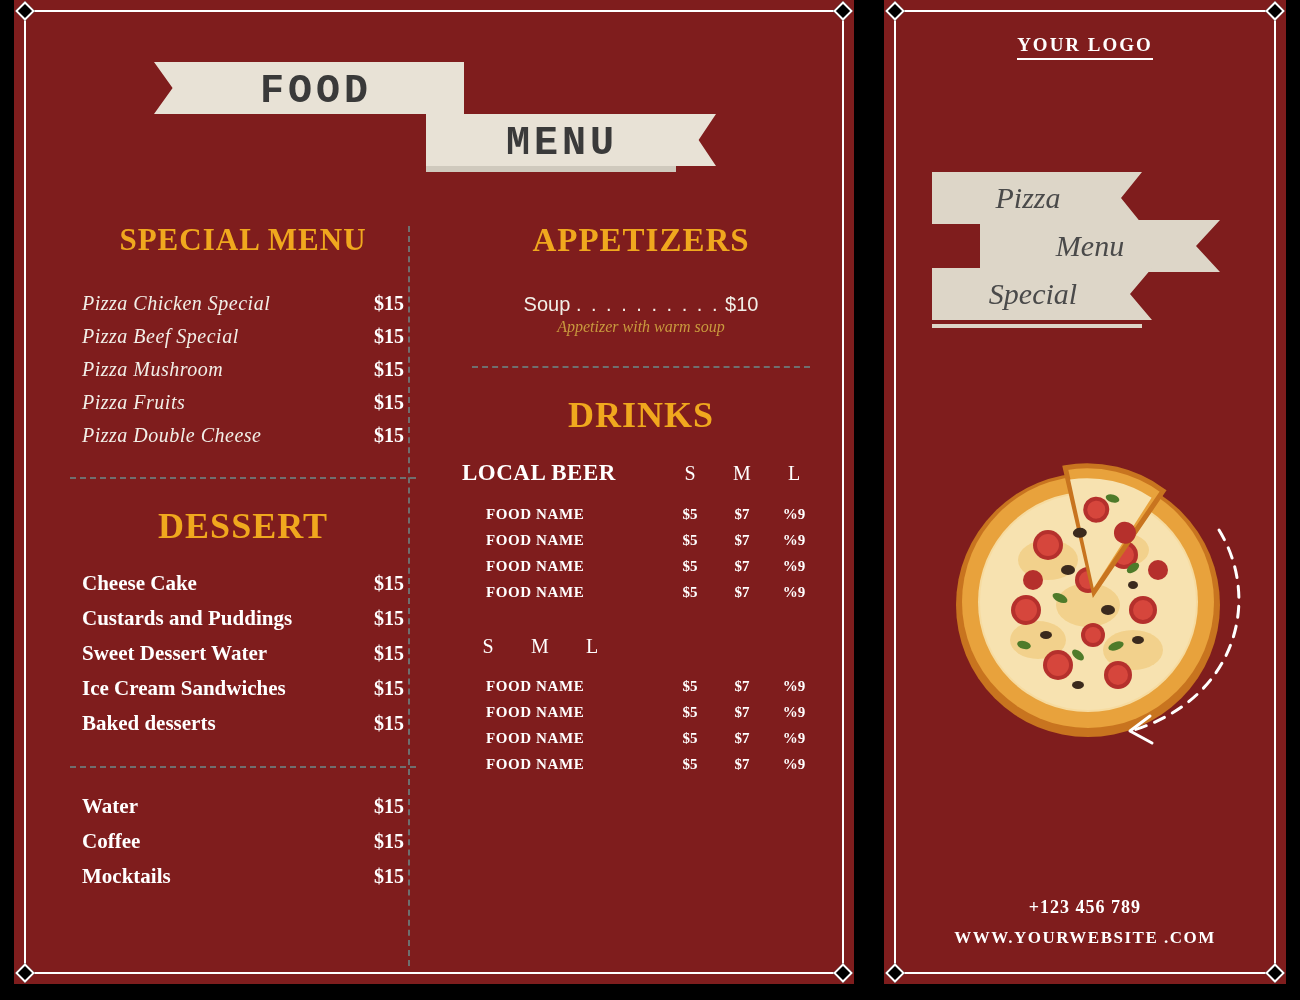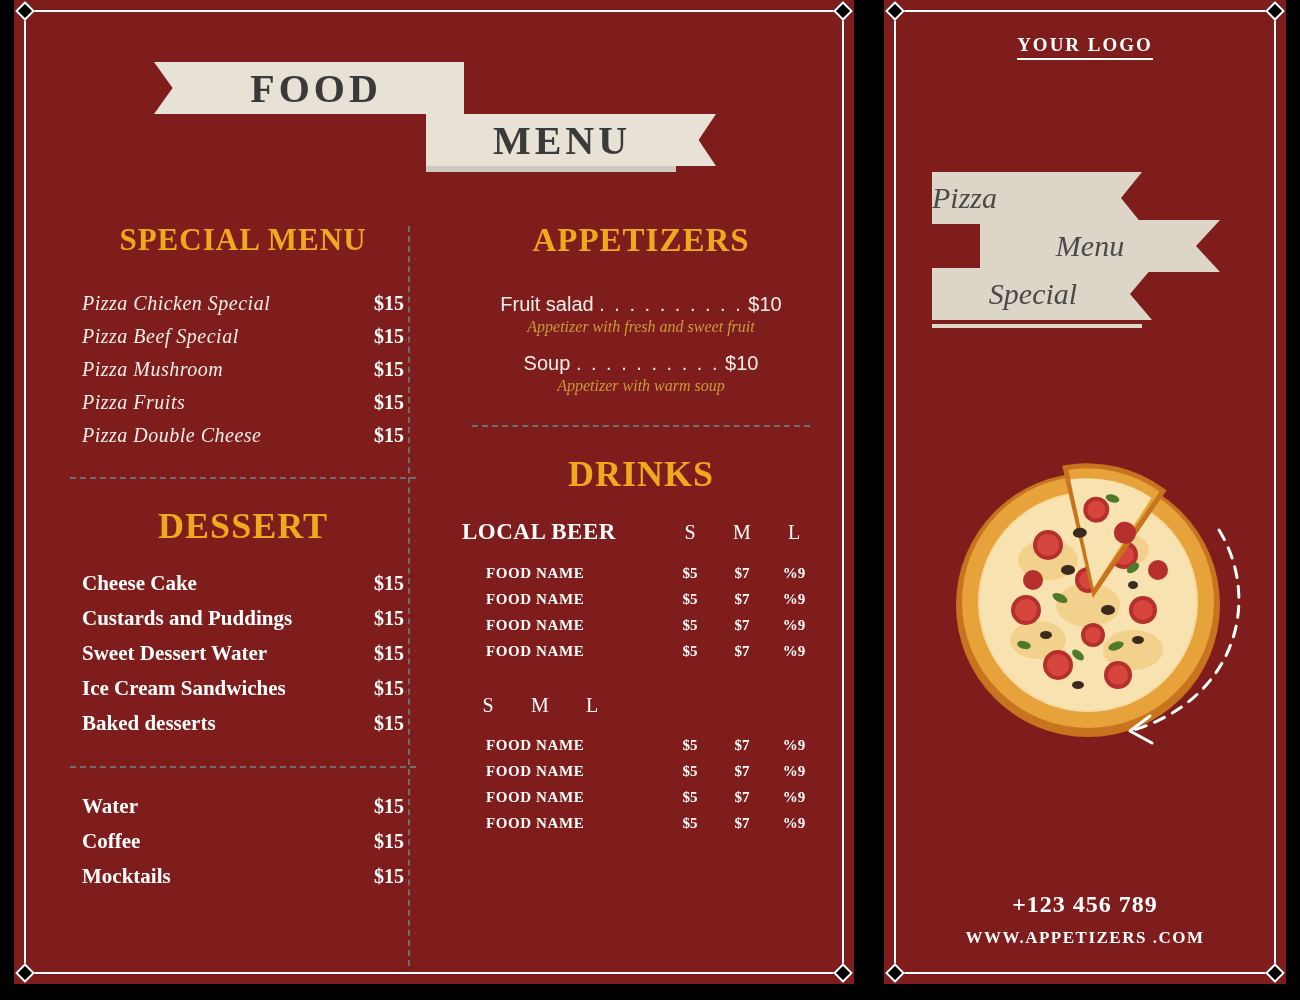--- a/index.html
+++ b/index.html
@@ -15,21 +15,21 @@
   .frame::before,.frame::after{content:"";position:absolute;}
   
   .corner{position:absolute;width:14px;height:14px;background:#000;border:2px solid #fff;box-sizing:border-box;transform:rotate(45deg);}
   .c-tl{left:-8px;top:-8px;}
   .c-tr{right:-8px;top:-8px;}
   .c-bl{left:-8px;bottom:-8px;}
   .c-br{right:-8px;bottom:-8px;}
 
   
   .ribbon-wrap{position:absolute;left:140px;top:62px;width:580px;height:120px;}
-  .ribbon{position:relative;background:#e8e2d6;color:#3a3a3a;font-family:Liberation Serif, serif;font-weight:bold;letter-spacing:4px;display:flex;align-items:center;}
+  .ribbon{position:relative;background:#e8e2d6;color:#3a3a3a;font-family:Liberation Mono, monospace;font-weight:bold;letter-spacing:4px;display:flex;align-items:flex-end;}
   .ribbon1{width:310px;height:52px;left:0;top:0;position:absolute;
     clip-path:polygon(0 0,100% 0,100% 100%,0 100%,6% 50%);}
   .ribbon1 span{display:block;width:100%;text-align:center;font-size:40px;padding-left:14px;box-sizing:border-box;}
   .ribbon1-tail{position:absolute;left:282px;top:52px;width:28px;height:18px;background:#bdb7aa;
      clip-path:polygon(0 0,100% 0,0 100%);}
   .ribbon2{width:290px;height:52px;left:272px;top:52px;position:absolute;
     clip-path:polygon(0 0,100% 0,94% 50%,100% 100%,0 100%);}
   .ribbon2 span{display:block;width:100%;text-align:center;font-size:40px;padding-right:18px;box-sizing:border-box;}
   .ribbon2-shadow{position:absolute;left:272px;top:104px;width:250px;height:6px;background:#cfc9bd;}
 
@@ -70,32 +70,32 @@
   .drink-row .dr-name{flex:1;font-family:"Liberation Serif",serif;font-weight:bold;font-size:15px;letter-spacing:.6px;color:#fff;}
   .drink-row .dr-p{width:52px;text-align:center;font-family:"Liberation Serif",serif;font-weight:bold;font-size:15px;color:#fff;}
 
   
   .logo{position:absolute;top:34px;left:0;width:100%;text-align:center;font-family:"Liberation Serif",serif;font-weight:bold;font-size:19px;letter-spacing:2px;}
   .logo u{text-decoration:none;border-bottom:2px solid #fff;padding-bottom:3px;}
 
   .rib-stack{position:absolute;top:172px;left:38px;width:330px;height:180px;}
   .rb{position:absolute;background:#ddd6c8;color:#4a4a4a;font-family:"Liberation Serif",serif;font-style:italic;font-size:30px;display:flex;align-items:center;}
   .rb1{left:10px;top:0;width:210px;height:52px;clip-path:polygon(0 0,100% 0,90% 50%,100% 100%,0 100%);}
-  .rb1 span{width:100%;text-align:left;padding-right:18px;box-sizing:border-box;}
+  .rb1 span{width:100%;text-align:center;padding-right:18px;box-sizing:border-box;}
   .rb2{left:58px;top:48px;width:240px;height:52px;clip-path:polygon(0 0,100% 0,90% 50%,100% 100%,0 100%);}
   .rb2 span{width:100%;text-align:center;padding-right:20px;box-sizing:border-box;}
   .rb3{left:10px;top:96px;width:220px;height:52px;clip-path:polygon(0 0,100% 0,90% 50%,100% 100%,0 100%);}
   .rb3 span{width:100%;text-align:center;padding-right:18px;box-sizing:border-box;}
   .rb-line{position:absolute;left:10px;top:152px;width:210px;height:4px;background:#ddd6c8;}
 
   .pizza-wrap{position:absolute;left:44px;top:450px;width:320px;height:300px;}
   .arrow{position:absolute;left:120px;top:430px;width:260px;height:340px;pointer-events:none;}
 
   .contact{position:absolute;bottom:36px;left:0;width:100%;text-align:center;}
-  .phone{font-family:"Liberation Serif",serif;font-weight:bold;font-size:24px;letter-spacing:1px;margin-bottom:10px;}
+  .phone{font-family:"Liberation Serif",serif;font-weight:bold;font-size:18px;letter-spacing:1px;margin-bottom:10px;}
   .site{font-family:"Liberation Serif",serif;font-weight:bold;font-size:17px;letter-spacing:1.5px;}
 </style>
 </head>
 <body>
 
 <div class="page">
 
   <div class="panel panel-left">
     <div class="frame">
       <div class="corner c-tl"></div>
@@ -190,28 +190,20 @@
             <span class="it-price">$15</span>
           </div>
         </div>
       </div>
 
       <div class="col col-right">
 
         <div class="sec-title apps">APPETIZERS</div>
 
         <div>
-          <div>
-            <div class="app-line">
-              <span>Fruit salad</span>
-              <span class="app-dots">. . . . . . . . . .</span>
-              <span>$10</span>
-            </div>
-            <div class="app-desc">Appetizer with fresh and sweet fruit</div>
-          </div>
           <div>
             <div class="app-line">
               <span>Soup</span>
               <span class="app-dots">. . . . . . . . . .</span>
               <span>$10</span>
             </div>
             <div class="app-desc">Appetizer with warm soup</div>
           </div>
         </div>
 
@@ -383,17 +375,17 @@
       </svg>
     </div>
 
     <svg class="arrow" viewBox="0 0 260 340">
       <path d="M215,100 C258,170 232,268 130,300" fill="none" stroke="#ffffff" stroke-width="3" stroke-dasharray="11 9" stroke-linecap="round"></path>
       <path d="M146,286 L126,301 L148,313" fill="none" stroke="#ffffff" stroke-width="3" stroke-linecap="round" stroke-linejoin="round"></path>
     </svg>
 
     <div class="contact">
       <div class="phone">+123 456 789</div>
-      <div class="site">WWW.APPETIZERS .COM</div>
+      <div class="site">WWW.YOURWEBSITE .COM</div>
     </div>
   </div>
 
 </div>
 
 </body></html>

